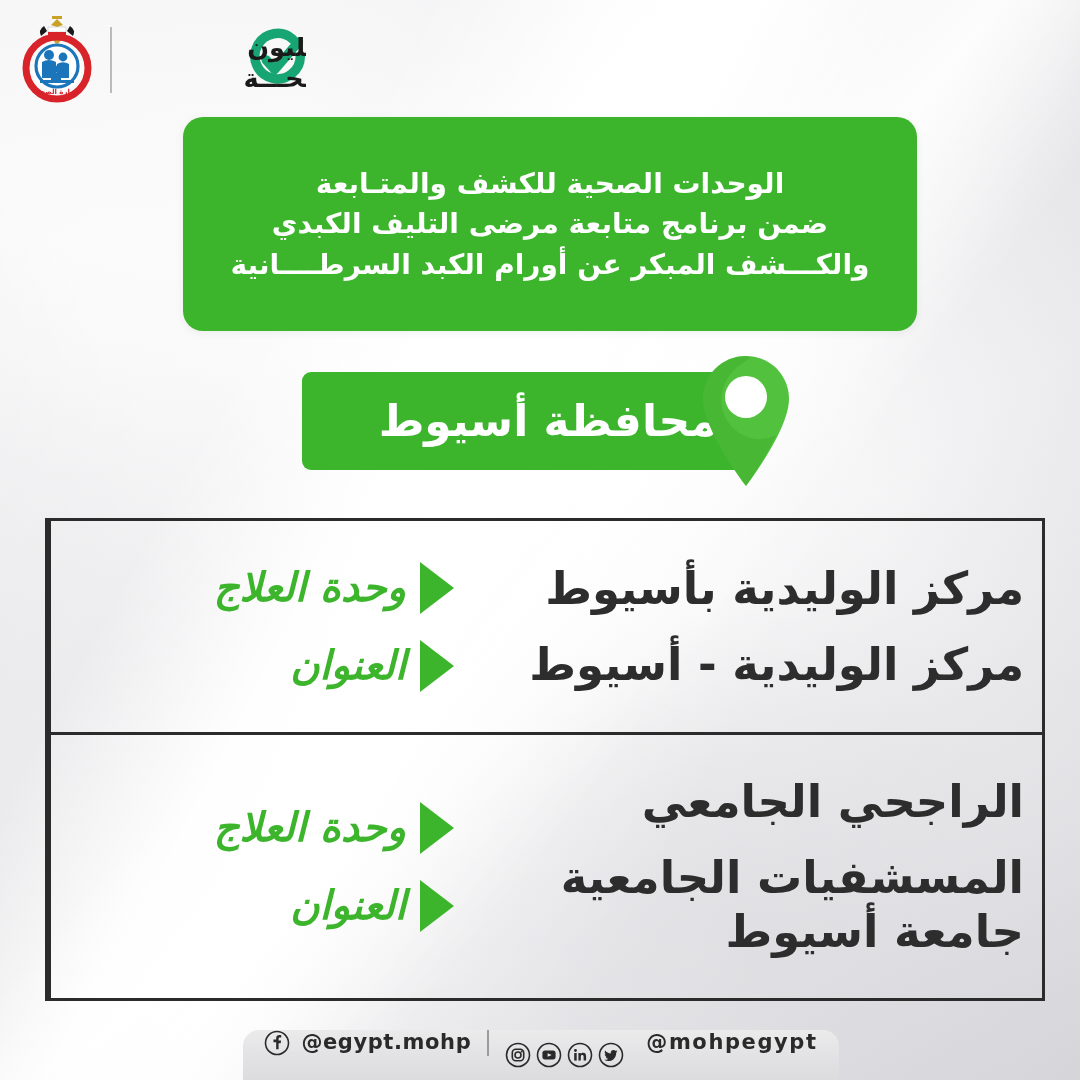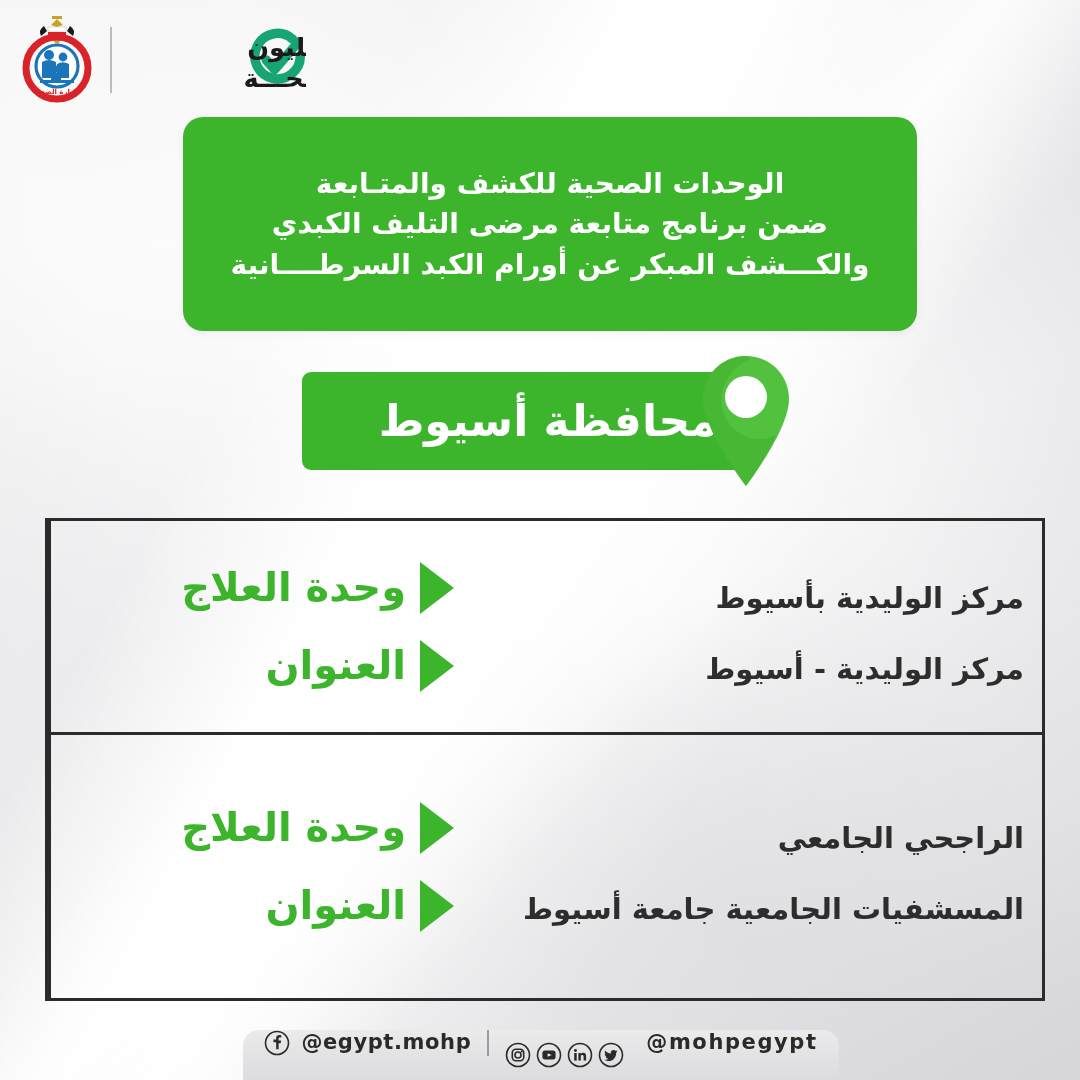--- a/index.html
+++ b/index.html
@@ -162,43 +162,43 @@
     gap: 22px;
     padding: 6px 18px 6px 26px;
   }
 
   .label-line {
     display: flex;
     align-items: center;
     justify-content: flex-start;
     gap: 14px;
     direction: rtl;
+    font-style: italic;
   }
   .arrow-icon {
     flex: 0 0 auto;
     width: 0; height: 0;
     border-top: 26px solid transparent;
     border-bottom: 26px solid transparent;
     border-left: 34px solid #3cb52c;
   }
   .label-text {
     color: #3cb52c;
     font-weight: bold;
     font-size: 40px;
     line-height: 1.18;
     white-space: nowrap;
   }
   .value-text {
     color: #2d2d2d;
     font-weight: bold;
-    font-size: 29px;
+    font-size: 45px;
     line-height: 1.2;
     text-align: right;
     direction: rtl;
-    margin-top: 14px;
   }
 
   
   .footer-pill {
     position: absolute;
     left: 243px; top: 1030px;
     width: 596px; height: 50px;
     background: linear-gradient(180deg, #ebebec 0%, #e2e2e4 55%, #dcdcde 100%);
     border-radius: 16px 16px 0 0;
     display: flex;

